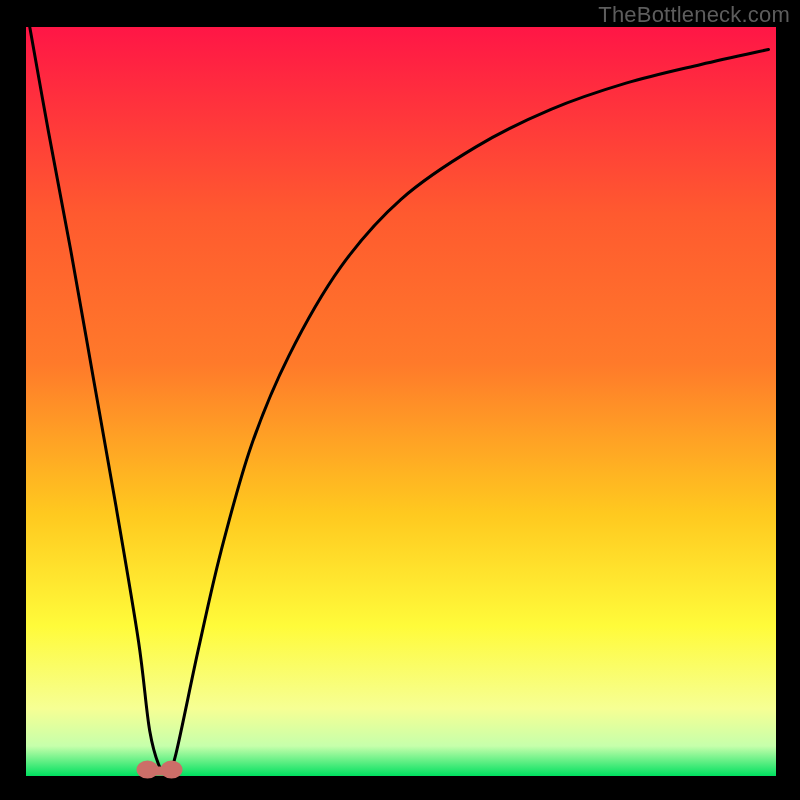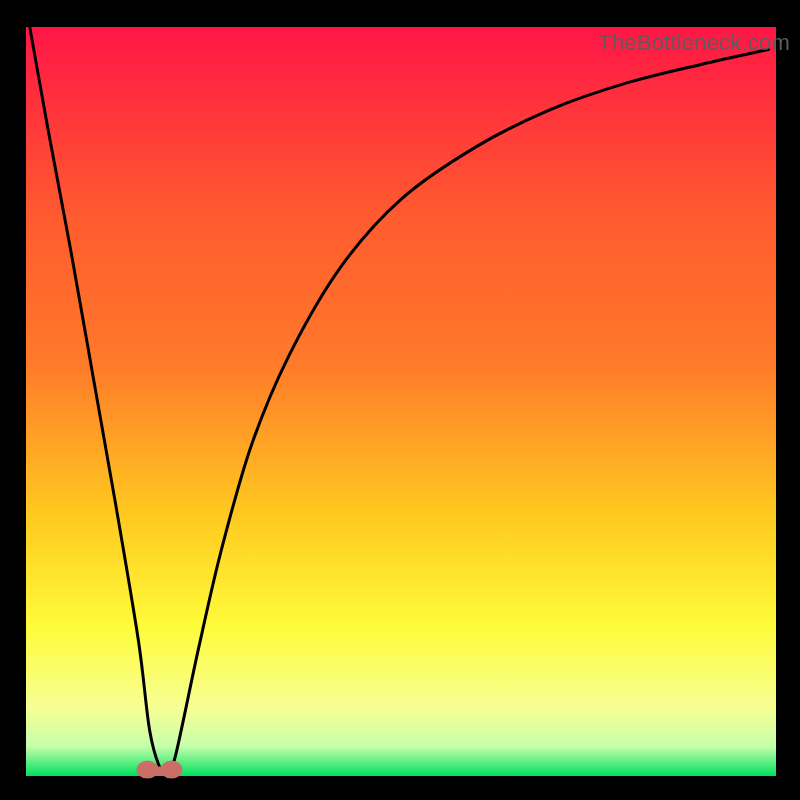--- a/index.html
+++ b/index.html
@@ -15,21 +15,20 @@
 
   .attribution {
     position: absolute;
     top: 2px;
     right: 10px;
     color: #5d5d5d;
     font-size: 22px;
     font-weight: 400;
     letter-spacing: 0.2px;
     z-index: 5;
-    margin-top: 28px;
   }
 
   .plot {
     position: absolute;
     display: block;
   }
 </style>
 </head>
 <body>
 

